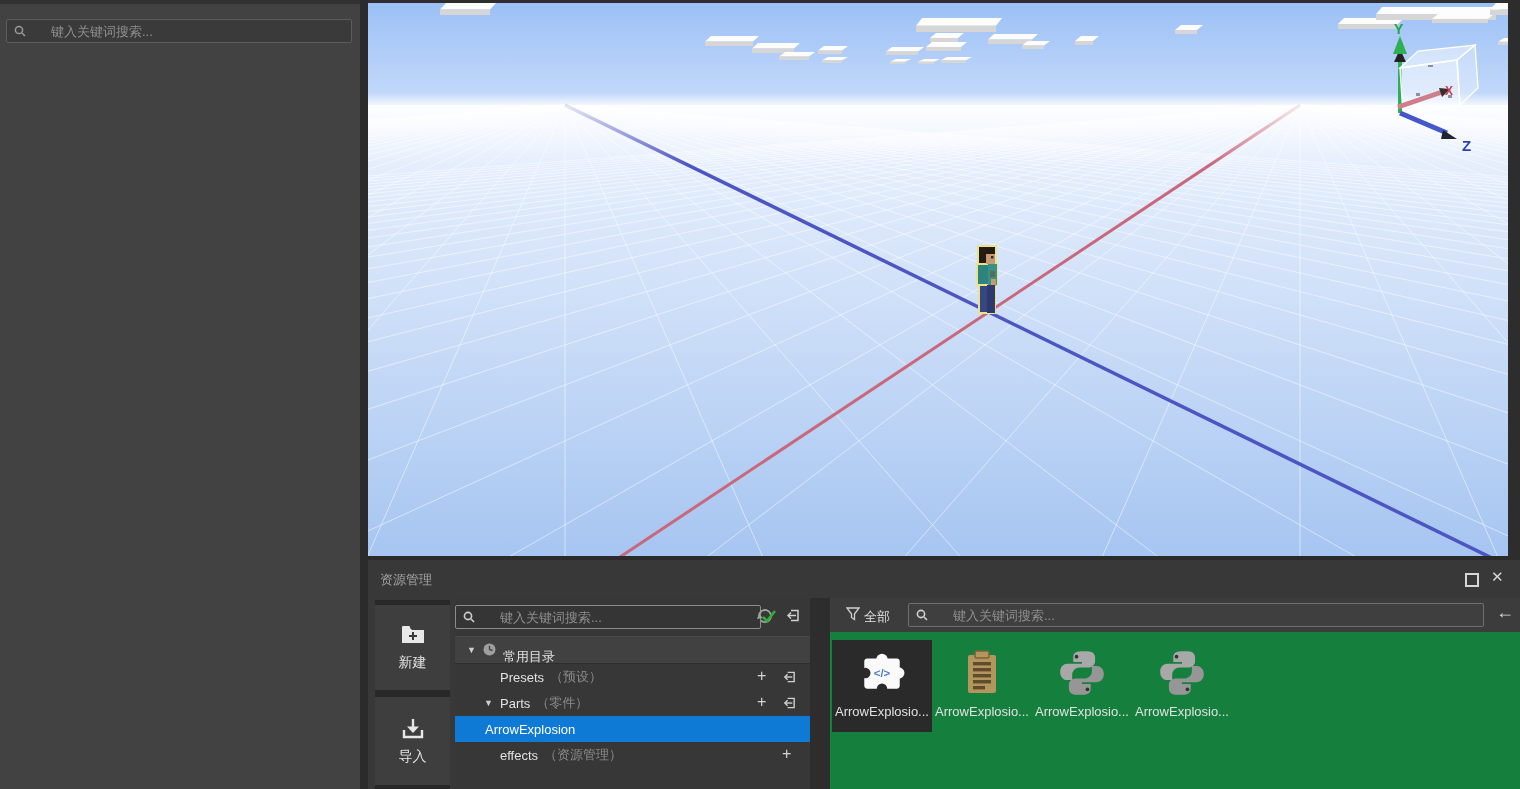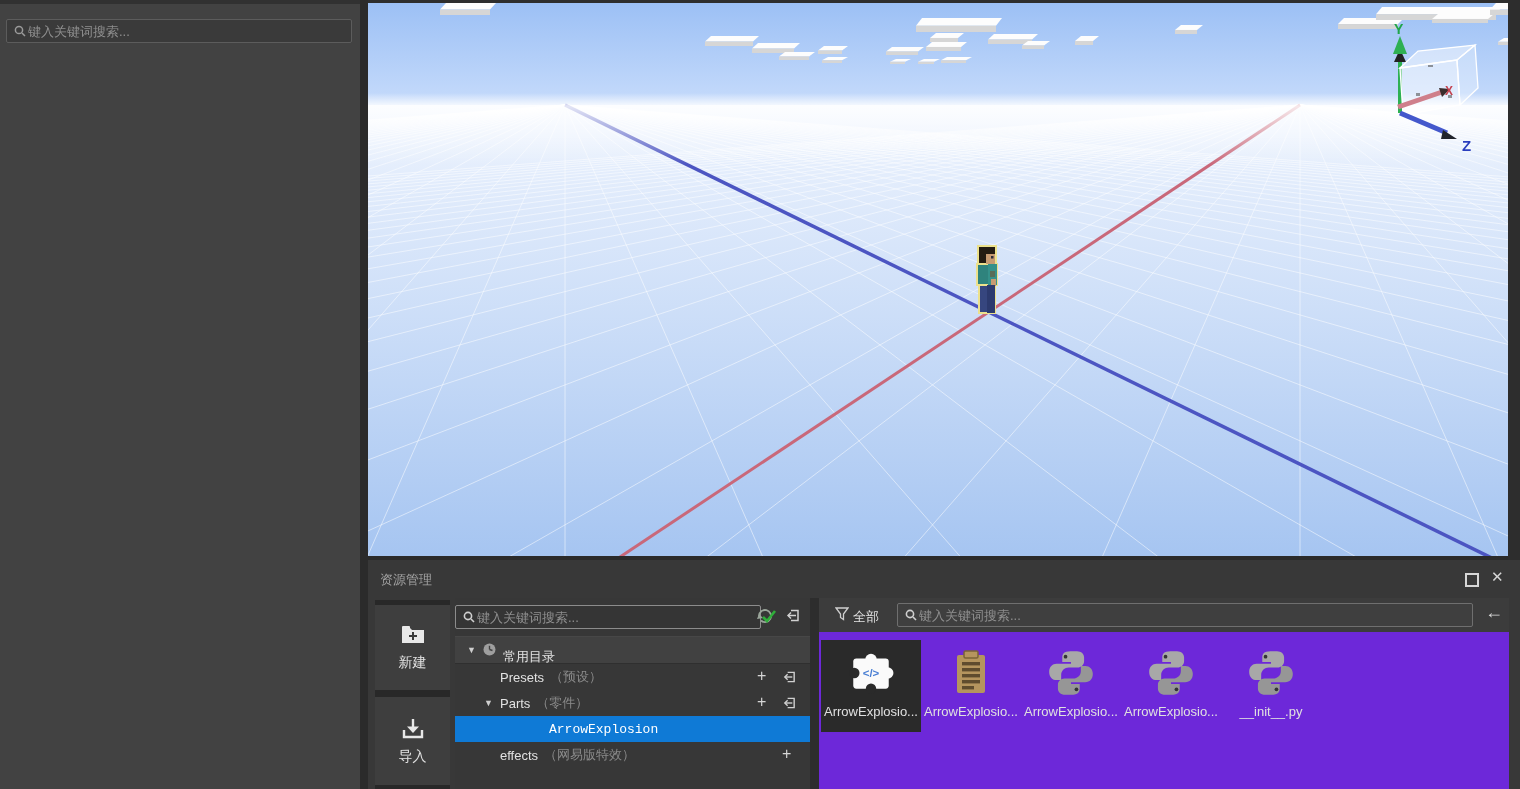--- a/index.html
+++ b/index.html
@@ -6,21 +6,21 @@
   body{
     width:1520px;height:789px;overflow:hidden;position:relative;
     background:#2b2b2b;
     font-family:"Liberation Sans","DejaVu Sans",sans-serif;
     -webkit-font-smoothing:antialiased;
   }
   .abs{position:absolute;}
 
   
   #left-panel{left:0;top:0;width:360px;height:789px;background:#424242;border-top:4px solid #313131;}
-  .searchbox{display:flex;align-items:center;gap:0;background:#3a3a3a;border:1px solid #5c5c5c;border-radius:2px;height:22px;padding:0 7px;}
+  .searchbox{display:flex;align-items:center;gap:23px;background:#3a3a3a;border:1px solid #5c5c5c;border-radius:2px;height:22px;padding:0 7px;}
   .searchbox input{flex:1;background:transparent;border:0;outline:0;color:#dddddd;font:13px "Liberation Sans","DejaVu Sans",sans-serif;min-width:0;}
   .searchbox input::placeholder{color:#8f8f8f;}
   #left-search{left:6px;top:15px;width:330px;}
   #player-row{left:0;top:46px;width:360px;height:24px;display:flex;align-items:center;gap:8px;padding-left:20px;color:#dcdcdc;font-size:13px;cursor:default;}
 
   
   #viewport{left:368px;top:3px;width:1140px;height:553px;overflow:hidden;background:#9cc0f5;}
   #viewport svg{display:block;}
   #character{left:604px;top:241px;}
   #gizmo{left:1000px;top:18px;}
@@ -45,30 +45,30 @@
   #tree-export-top{left:330px;top:10px;cursor:pointer;}
   #tree-list{left:0;top:38px;width:355px;}
   .trow{position:relative;height:26px;display:flex;align-items:center;font-size:13px;color:#e2e2e2;cursor:pointer;}
   .trow .suffix{color:#8b8b8b;margin-left:6px;font-family:Liberation Mono, monospace;}
   #row-root{background:#414141;border-top:1px solid #474747;border-bottom:1px solid #2f2f2f;}
   .caret{position:absolute;font-size:9px;color:#cfcfcf;}
   #row-root .caret{left:12px;}
   #row-root .clock{position:absolute;left:28px;top:6px;}
   #row-root .rlabel{margin-left:48px;margin-top:14px;}
   .pad1{padding-left:45px;text-align:center;}
-  .pad2{padding-left:94px;font-family:Liberation Mono, monospace;}
+  .pad2{padding-left:30px;}
   #row-parts .caret{left:29px;}
   .sel-row{background:#0f7ad6;color:#ffffff;}
   .ricon-plus{position:absolute;font-size:16px;color:#d5d5d5;top:3px;cursor:pointer;}
   .ricon-exp{position:absolute;top:6px;cursor:pointer;}
   .at302{left:302px;} .at327{left:327px;}
 
   #gutter{left:442px;top:38px;width:20px;height:191px;background:#2d2d2d;}
 
-  #files-col{left:451px;top:38px;width:690px;height:191px;background:#6d28d9;}
+  #files-col{left:462px;top:38px;width:690px;height:191px;background:#15803d;}
   #files-header{position:absolute;left:0;top:0;width:690px;height:34px;background:#3c3c3c;}
   #funnel{position:absolute;left:16px;top:9px;cursor:pointer;}
   #filter-label{position:absolute;left:34px;top:10px;font-size:13px;color:#e2e2e2;}
   #files-search{position:absolute;left:78px;top:5px;width:560px;background:#3f3f3f;border-color:#6f6f6f;}
   #files-back{position:absolute;right:6px;top:4px;color:#d8d8d8;font-size:18px;cursor:pointer;}
   #tiles{position:absolute;left:2px;top:42px;display:flex;}
   .tile{width:100px;height:92px;display:flex;flex-direction:column;align-items:center;cursor:pointer;}
   .tile .ticon{margin-top:2px;height:62px;display:flex;align-items:center;justify-content:center;}
   .tile .tlabel{font-size:13px;color:#e0e0e0;white-space:nowrap;}
   .tile-sel{background:#2a2a2a;}
@@ -403,21 +403,21 @@
         </svg>
       </div>
 
       <div class="trow pad2 sel-row">
         <span>ArrowExplosion</span>
       </div>
 
 
       <div class="trow pad1">
         <span>effects</span>
-        <span class="suffix">（网易版特效）</span>
+        <span class="suffix">（资源管理）</span>
         <span class="ricon-plus at327">+</span>
       </div>
     </div>
   </div>
 
   <div id="gutter" class="abs"></div>
 
   <div id="files-col" class="abs">
     <div id="files-header">
       <svg id="funnel" width="14" height="14" viewBox="0 0 14 14">
@@ -481,26 +481,15 @@
           <svg width="48" height="48" viewBox="0 0 44 44">
             <path d="M21.5 2c-6 0-7.5 2.6-7.5 5.8V12h8v1.5H8.8C5 13.5 2 16.3 2 21s3 7.5 6.8 7.5H13v-4.8c0-3.8 3.2-6.7 7-6.7h8c3.2 0 6-2.6 6-5.8V7.8C34 4.6 31.5 2 27.5 2h-6z" fill="#a8a8a8"></path>
             <path d="M21.5 2c-6 0-7.5 2.6-7.5 5.8V12h8v1.5H8.8C5 13.5 2 16.3 2 21s3 7.5 6.8 7.5H13v-4.8c0-3.8 3.2-6.7 7-6.7h8c3.2 0 6-2.6 6-5.8V7.8C34 4.6 31.5 2 27.5 2h-6z" fill="#969696" transform="rotate(180 22 22)"></path>
             <circle cx="17" cy="7" r="1.7" fill="#333333"></circle>
             <circle cx="27" cy="37" r="1.7" fill="#333333"></circle>
           </svg>
         </div>
         <div class="tlabel">ArrowExplosio...</div>
       </div>
 
-      <div class="tile">
-        <div class="ticon">
-          <svg width="48" height="48" viewBox="0 0 44 44">
-            <path d="M21.5 2c-6 0-7.5 2.6-7.5 5.8V12h8v1.5H8.8C5 13.5 2 16.3 2 21s3 7.5 6.8 7.5H13v-4.8c0-3.8 3.2-6.7 7-6.7h8c3.2 0 6-2.6 6-5.8V7.8C34 4.6 31.5 2 27.5 2h-6z" fill="#a8a8a8"></path>
-            <path d="M21.5 2c-6 0-7.5 2.6-7.5 5.8V12h8v1.5H8.8C5 13.5 2 16.3 2 21s3 7.5 6.8 7.5H13v-4.8c0-3.8 3.2-6.7 7-6.7h8c3.2 0 6-2.6 6-5.8V7.8C34 4.6 31.5 2 27.5 2h-6z" fill="#969696" transform="rotate(180 22 22)"></path>
-            <circle cx="17" cy="7" r="1.7" fill="#333333"></circle>
-            <circle cx="27" cy="37" r="1.7" fill="#333333"></circle>
-          </svg>
-        </div>
-        <div class="tlabel">__init__.py</div>
-      </div>
     </div>
   </div>
 </section>
 
 </body></html>

